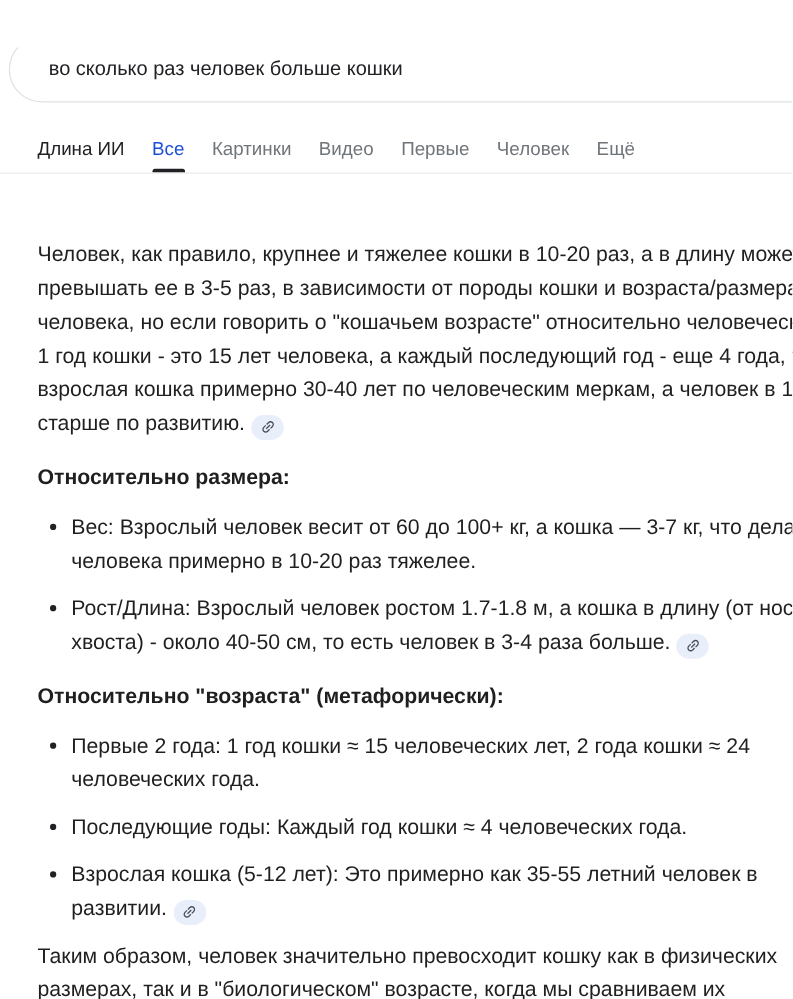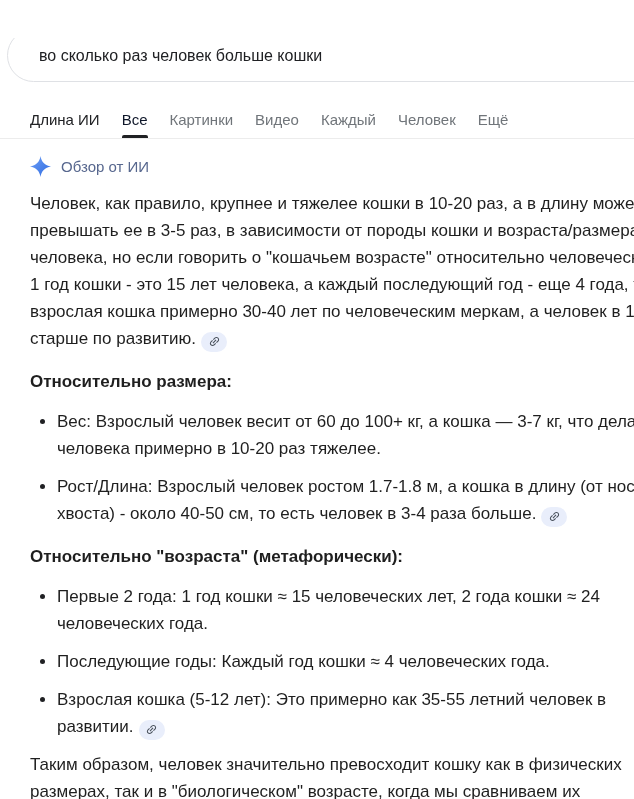--- a/index.html
+++ b/index.html
@@ -15,21 +15,21 @@
     display:flex; align-items:center; box-sizing:border-box; padding:0 24px 0 31px;
   }
   .search-input {
     border:none; outline:none; width:100%; background:transparent;
     font-family:inherit; font-size:16px; color:#202124; padding:0;
   }
   
   .tabs { position:absolute; top:73px; left:30px; display:flex; gap:22px; white-space:nowrap; }
   .tab { font-size:15px; color:#70757a; padding-bottom:10px; position:relative; cursor:pointer; }
   .tab.dark { color:#202124; }
-  .tab.active { color:#0f172a; }
+  .tab.active { color:#1d4ed8; }
   .tab.active::after {
     content:""; position:absolute; left:0; right:0; bottom:0; height:3px;
     background:#202124; border-radius:2px 2px 0 0;
   }
   .tabs-divider { position:absolute; top:100px; left:0; width:634px; height:1px; background:#ececec; }
   
   .ai-header { position:absolute; top:118px; left:30px; display:flex; align-items:center; gap:10px; }
   .ai-label { font-size:15px; color:#57678e; }
   
   .content {
@@ -67,40 +67,26 @@
 
   <div class="search-box">
     <input class="search-input" type="text" value="во сколько раз человек больше кошки" style="">
   </div>
 
   <nav class="tabs">
     <div class="tab dark">Длина ИИ</div>
     <div class="tab active">Все</div>
     <div class="tab">Картинки</div>
     <div class="tab">Видео</div>
-    <div class="tab">Каждый</div>
+    <div class="tab">Первые</div>
     <div class="tab">Человек</div>
     <div class="tab">Ещё</div>
   </nav>
   <div class="tabs-divider"></div>
 
-  <div class="ai-header">
-    <span style="display:flex;">
-      <svg width="21" height="21" viewBox="0 0 24 24">
-        <defs>
-          <linearGradient id="sparkGrad" x1="0" y1="0" x2="1" y2="1">
-            <stop offset="0" stop-color="#6ea0f7"></stop>
-            <stop offset="1" stop-color="#2e6ae0"></stop>
-          </linearGradient>
-        </defs>
-        <path d="M12 0c1.1 6.9 4.9 10.8 12 12-7.1 1.2-10.9 5.1-12 12-1.1-6.9-4.9-10.8-12-12C7.1 10.8 10.9 6.9 12 0z" fill="url(#sparkGrad)"></path>
-      </svg>
-    </span>
-    <span class="ai-label">Обзор от ИИ</span>
-  </div>
 
   <div class="content">
 
     <p><span>Человек, как правило, крупнее и тяжелее кошки в 10-20 раз, а в длину может
 превышать ее в 3-5 раз, в зависимости от породы кошки и возраста/размера
 человека, но если говорить о "кошачьем возрасте" относительно человеческого,
 1 год кошки - это 15 лет человека, а каждый последующий год - еще 4 года, то есть
 взрослая кошка примерно 30-40 лет по человеческим меркам, а человек в 10-15 раз
 старше по развитию.</span><span class="cite-pill"><svg width="13" height="13" viewBox="0 0 24 24">
             <path fill="#49515c" d="M3.9 12c0-1.71 1.39-3.1 3.1-3.1h4V7H7c-2.76 0-5 2.24-5 5s2.24 5 5 5h4v-1.9H7c-1.71 0-3.1-1.39-3.1-3.1zM8 13h8v-2H8v2zm9-6h-4v1.9h4c1.71 0 3.1 1.39 3.1 3.1s-1.39 3.1-3.1 3.1h-4V17h4c2.76 0 5-2.24 5-5s-2.24-5-5-5z"></path>

